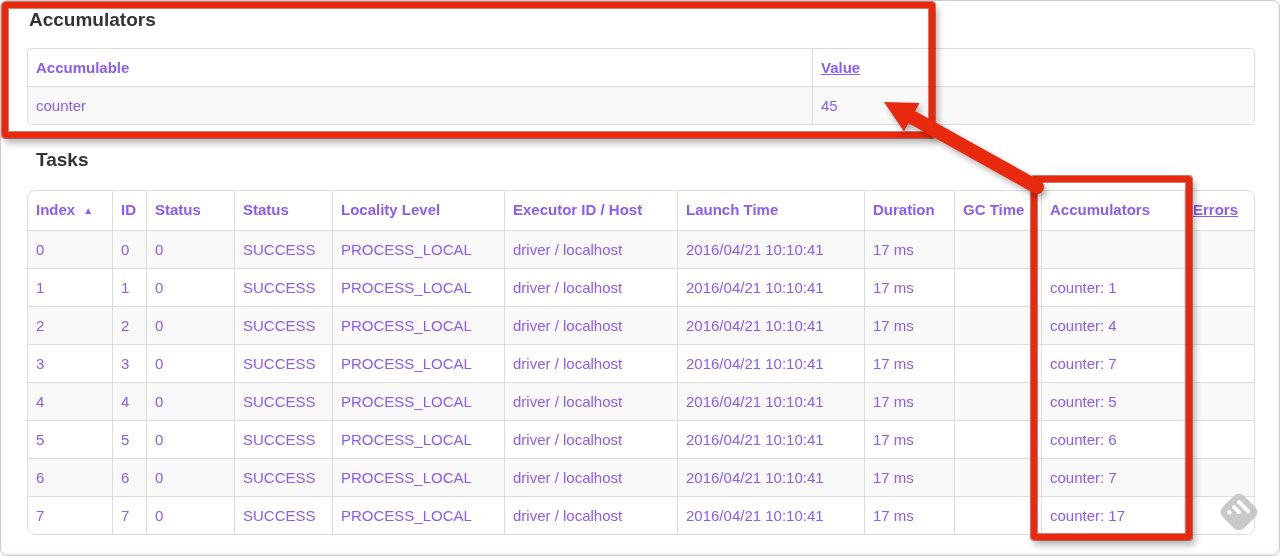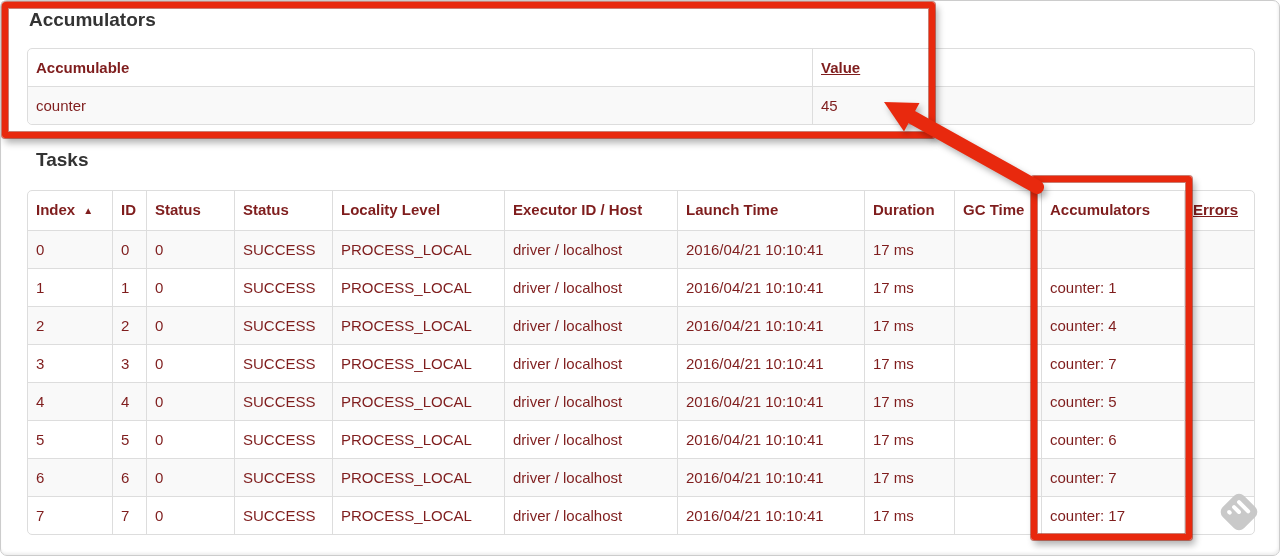--- a/index.html
+++ b/index.html
@@ -34,24 +34,24 @@
     position:absolute;
     left:27px;
     width:1226px;
     table-layout:fixed;
     border-collapse:separate;
     border-spacing:0;
     background:#ffffff;
     border:1px solid #dddddd;
     border-radius:5px;
     font-size:15px;
-    color:#7f1d1d;
+    color:#8b5cf6;
   }
   #accumulable-table { top:48px; }
-  #tasks-table       { top:190px; }
+  #tasks-table       { top:190px;border-radius:8px; }
 
   .ui-table th, .ui-table td {
     padding:8px 8px;
     line-height:21px;
     text-align:left;
     vertical-align:top;
     border-left:1px solid #dddddd;
     white-space:nowrap;
     overflow:hidden;
   }

